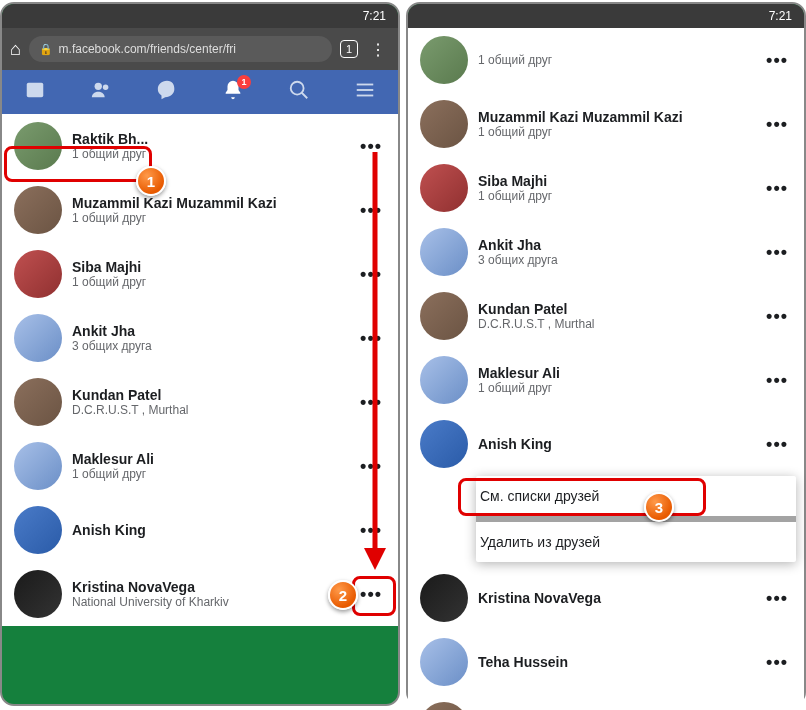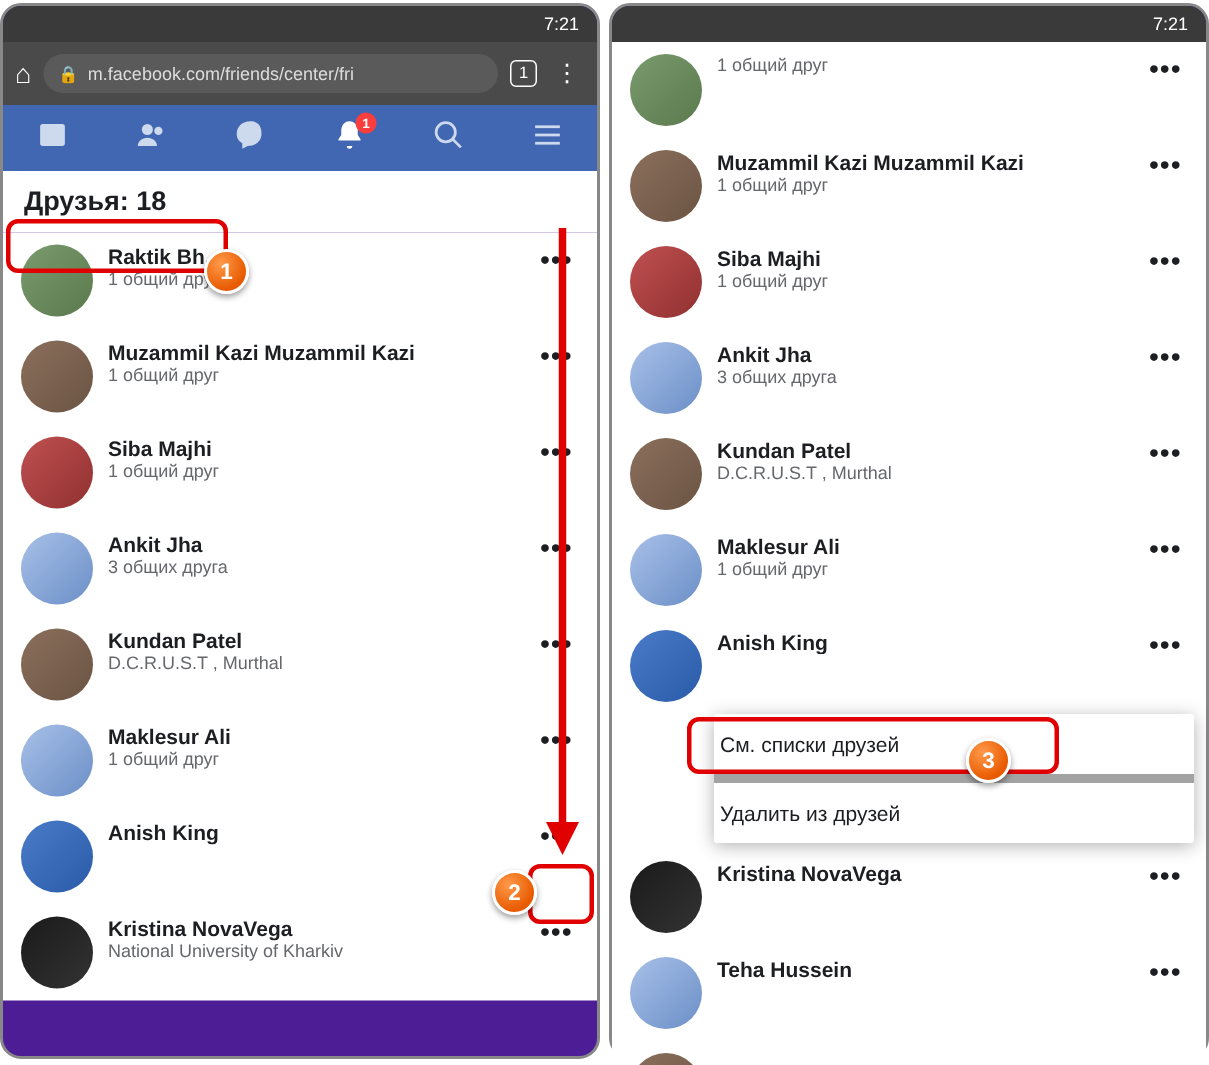--- a/index.html
+++ b/index.html
@@ -1,33 +1,33 @@
 <!DOCTYPE html>
 <html><head>
 <meta charset="utf-8">
 <style>
 *{margin:0;padding:0;box-sizing:border-box;font-family:-apple-system,Helvetica,Arial,sans-serif}
 body{background:#fff;width:806px;height:710px;position:relative;overflow:hidden}
-.frame{position:absolute;top:2px;border:2px solid #888;border-radius:14px;width:400px;height:704px;overflow:visible;background:#4c1d95}
+.frame{position:absolute;top:2px;border:2px solid #888;border-radius:14px;width:400px;height:704px;overflow:visible;background:#15803d}
 .frame.left{left:0}
 .frame.right{right:0}
 .statusbar{height:24px;background:#3a3a3a;color:#fff;display:flex;justify-content:flex-end;align-items:center;padding:0 12px;font-size:12px;border-radius:12px 12px 0 0}
 .browser{height:42px;background:#4a4a4a;display:flex;align-items:center;padding:0 8px;gap:8px}
 .home-ic{color:#fff;font-size:18px}
 .urlbar{flex:1;background:#5a5a5a;border-radius:16px;padding:6px 10px;color:#ddd;font-size:12px;display:flex;align-items:center;gap:6px;overflow:hidden;white-space:nowrap}
 .lock{color:#ddd;font-size:11px}
 .tabcount{color:#fff;border:1px solid #fff;border-radius:4px;width:18px;height:18px;display:flex;align-items:center;justify-content:center;font-size:11px}
 .dots-v{color:#fff;font-size:16px;padding:0 4px}
 .fbnav{height:44px;background:#4267B2;display:flex;align-items:center;justify-content:space-around;position:relative}
 .nav-ic{color:#fff;font-size:18px;width:40px;text-align:center;position:relative}
 .nav-ic svg{width:22px;height:22px;fill:#cdd9ed}
 .badge{position:absolute;top:-4px;right:2px;background:#fa3e3e;color:#fff;font-size:9px;width:14px;height:14px;border-radius:7px;display:flex;align-items:center;justify-content:center;font-weight:bold}
 .header{padding:10px 14px;font-size:18px;font-weight:bold;color:#1c1e21;background:#fff}
 .list{background:#fff}
-.row{display:flex;padding:8px 12px;position:relative}
+.row{display:flex;align-items:center;padding:8px 12px;position:relative}
 .avatar{width:48px;height:48px;border-radius:50%;flex-shrink:0;margin-right:10px;background:linear-gradient(135deg,#a8c0e8,#6b8fc7);display:flex;align-items:center;justify-content:center;overflow:hidden;font-size:9px;color:#fff;text-align:center}
 .avatar.dark{background:linear-gradient(135deg,#1a1a1a,#333);color:#d4af37}
 .avatar.green{background:linear-gradient(135deg,#7a9b6e,#5a7a4e)}
 .avatar.brown{background:linear-gradient(135deg,#8b6f5c,#6b5443)}
 .avatar.blue{background:linear-gradient(135deg,#4a7bc8,#2a5ba8)}
 .avatar.red{background:linear-gradient(135deg,#c05050,#903030)}
 .info{flex:1;min-width:0}
 .name{font-size:14px;font-weight:700;color:#1c1e21;white-space:nowrap;overflow:hidden;text-overflow:ellipsis}
 .sub{font-size:12px;color:#65676b}
 .more{font-size:18px;font-weight:bold;color:#1c1e21;padding:0 4px;letter-spacing:1px}
@@ -75,21 +75,20 @@
     <span class="nav-ic"><svg viewBox="0 0 24 24" style="fill:none;stroke:#cdd9ed;stroke-width:2">
           <circle cx="10" cy="10" r="7"></circle>
           <line x1="15" y1="15" x2="21" y2="21"></line>
         </svg></span>
     <span class="nav-ic"><svg viewBox="0 0 24 24">
           <rect x="3" y="5" width="18" height="2"></rect>
           <rect x="3" y="11" width="18" height="2"></rect>
           <rect x="3" y="17" width="18" height="2"></rect>
         </svg></span>
   </div>
-  <div class="header">Друзья: 18</div>
   <div class="list" id="left-list">
       <div class="row">
         <div class="avatar green"></div>
         <div class="info">
           <div class="name">Raktik Bh...</div>
           <div class="sub">1 общий друг</div>
         </div>
         <div class="more">•••</div>
       </div>
       <div class="row">

